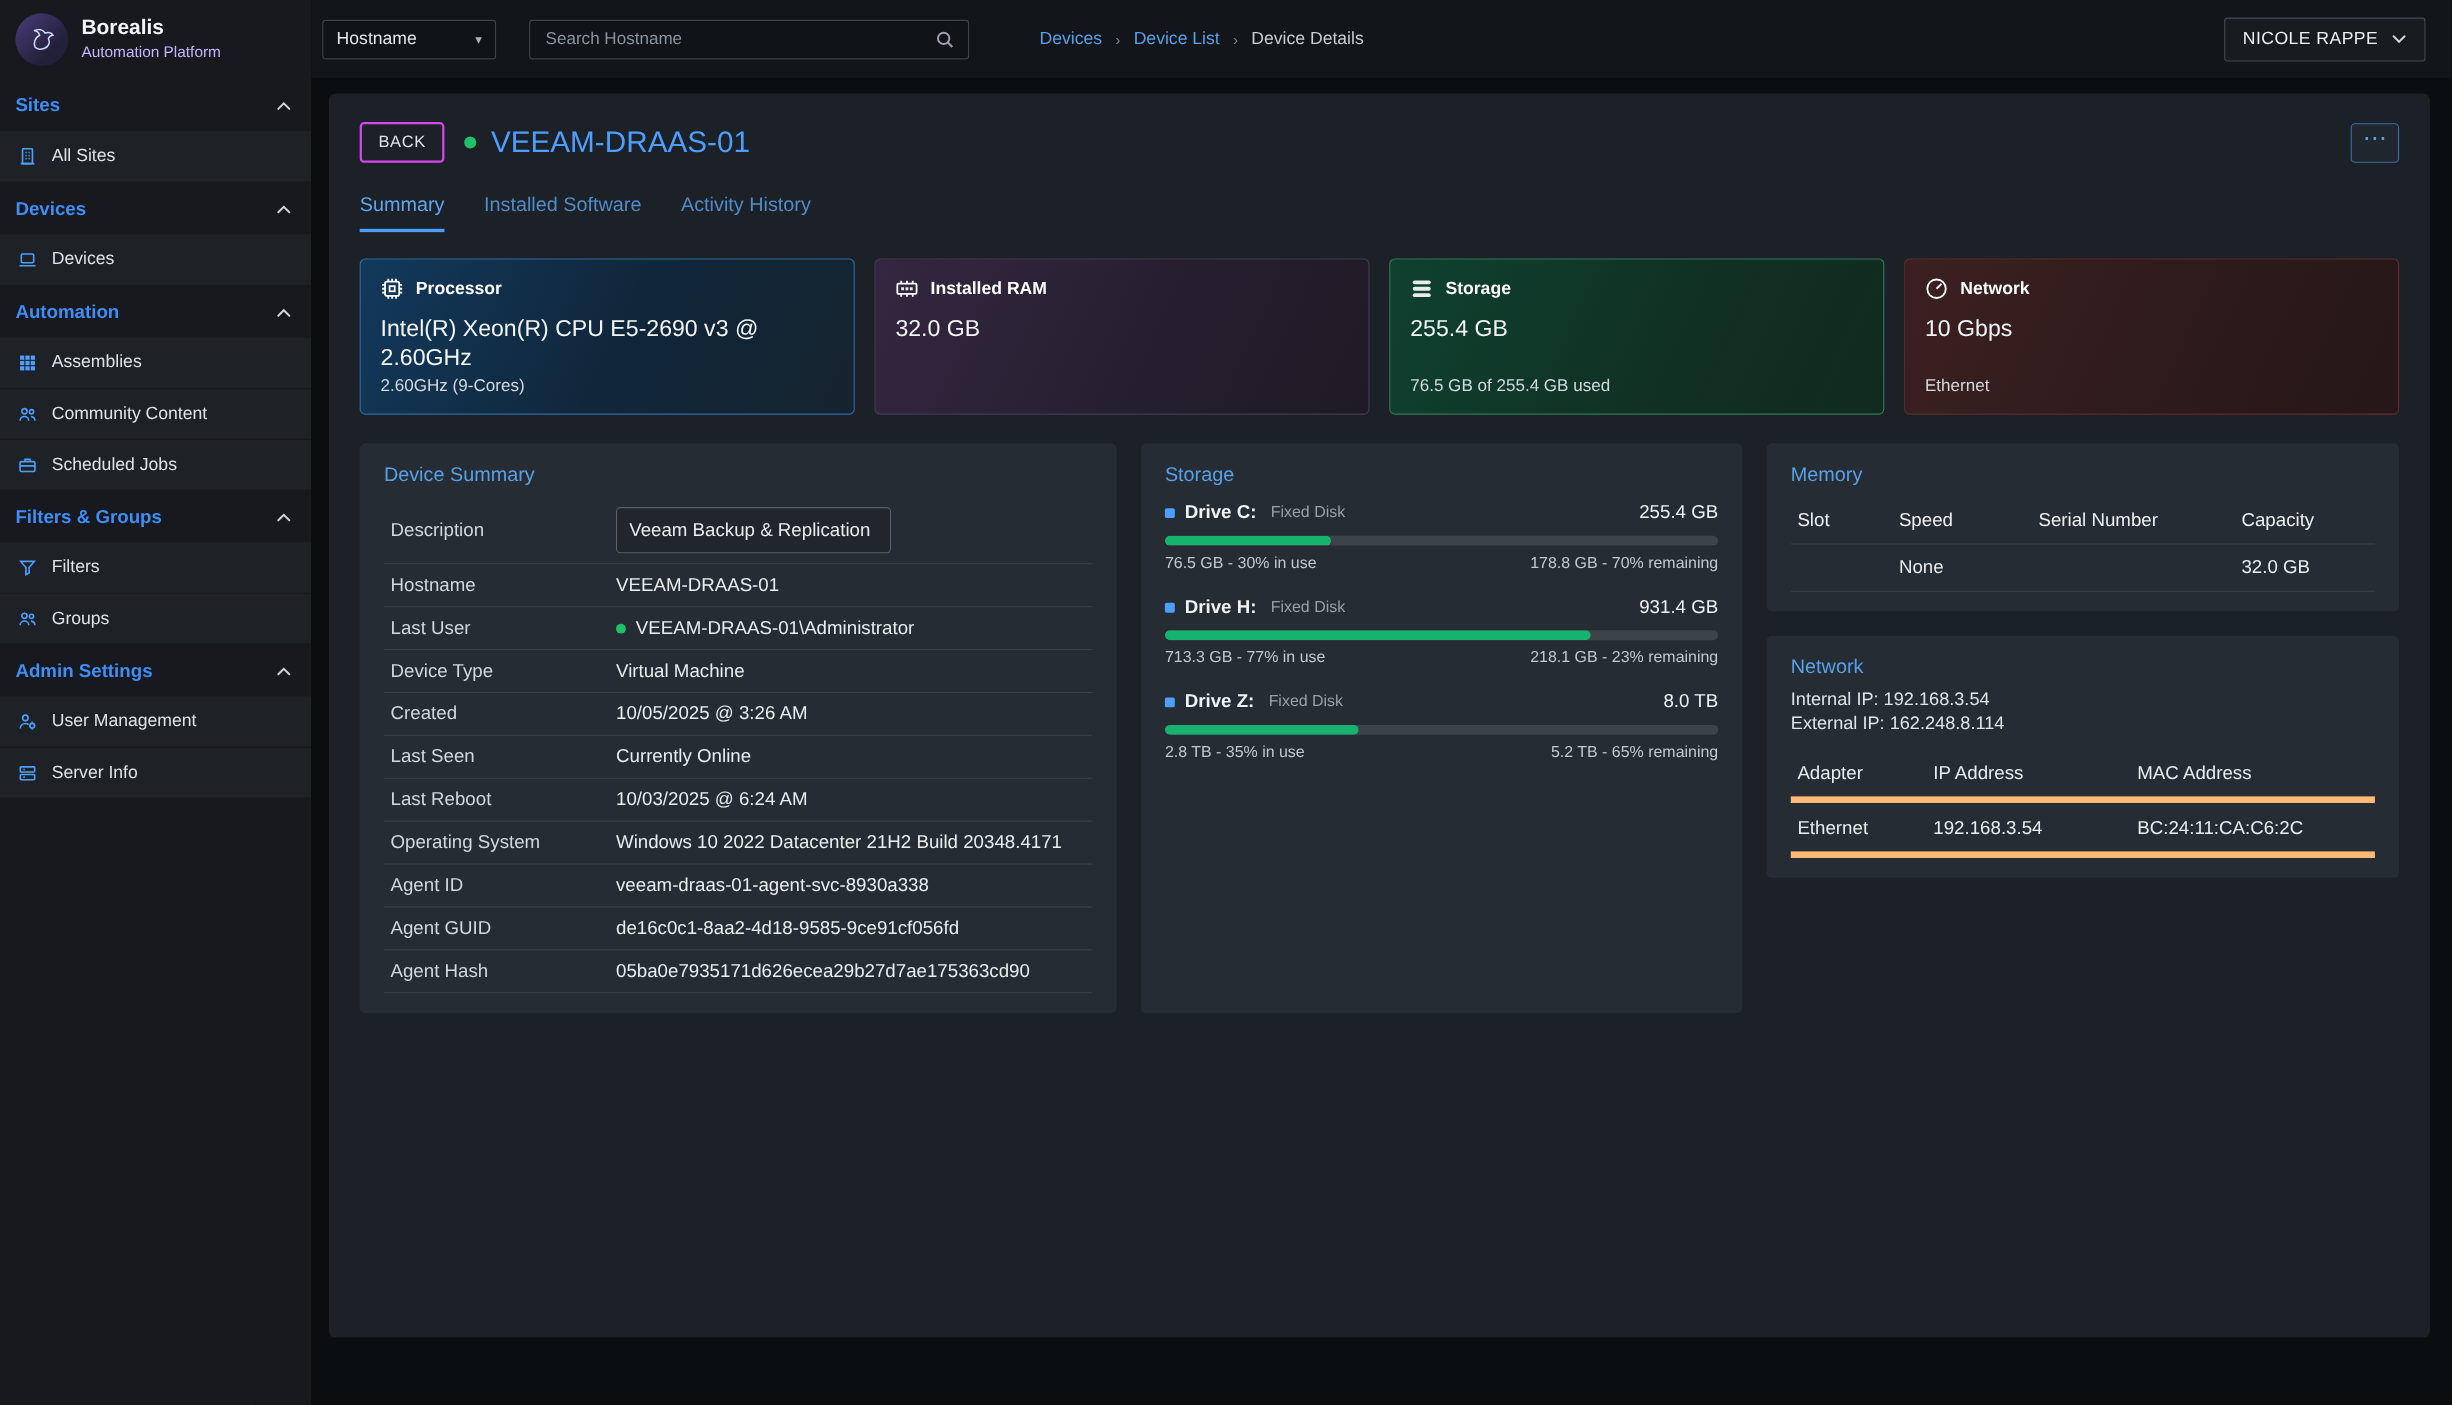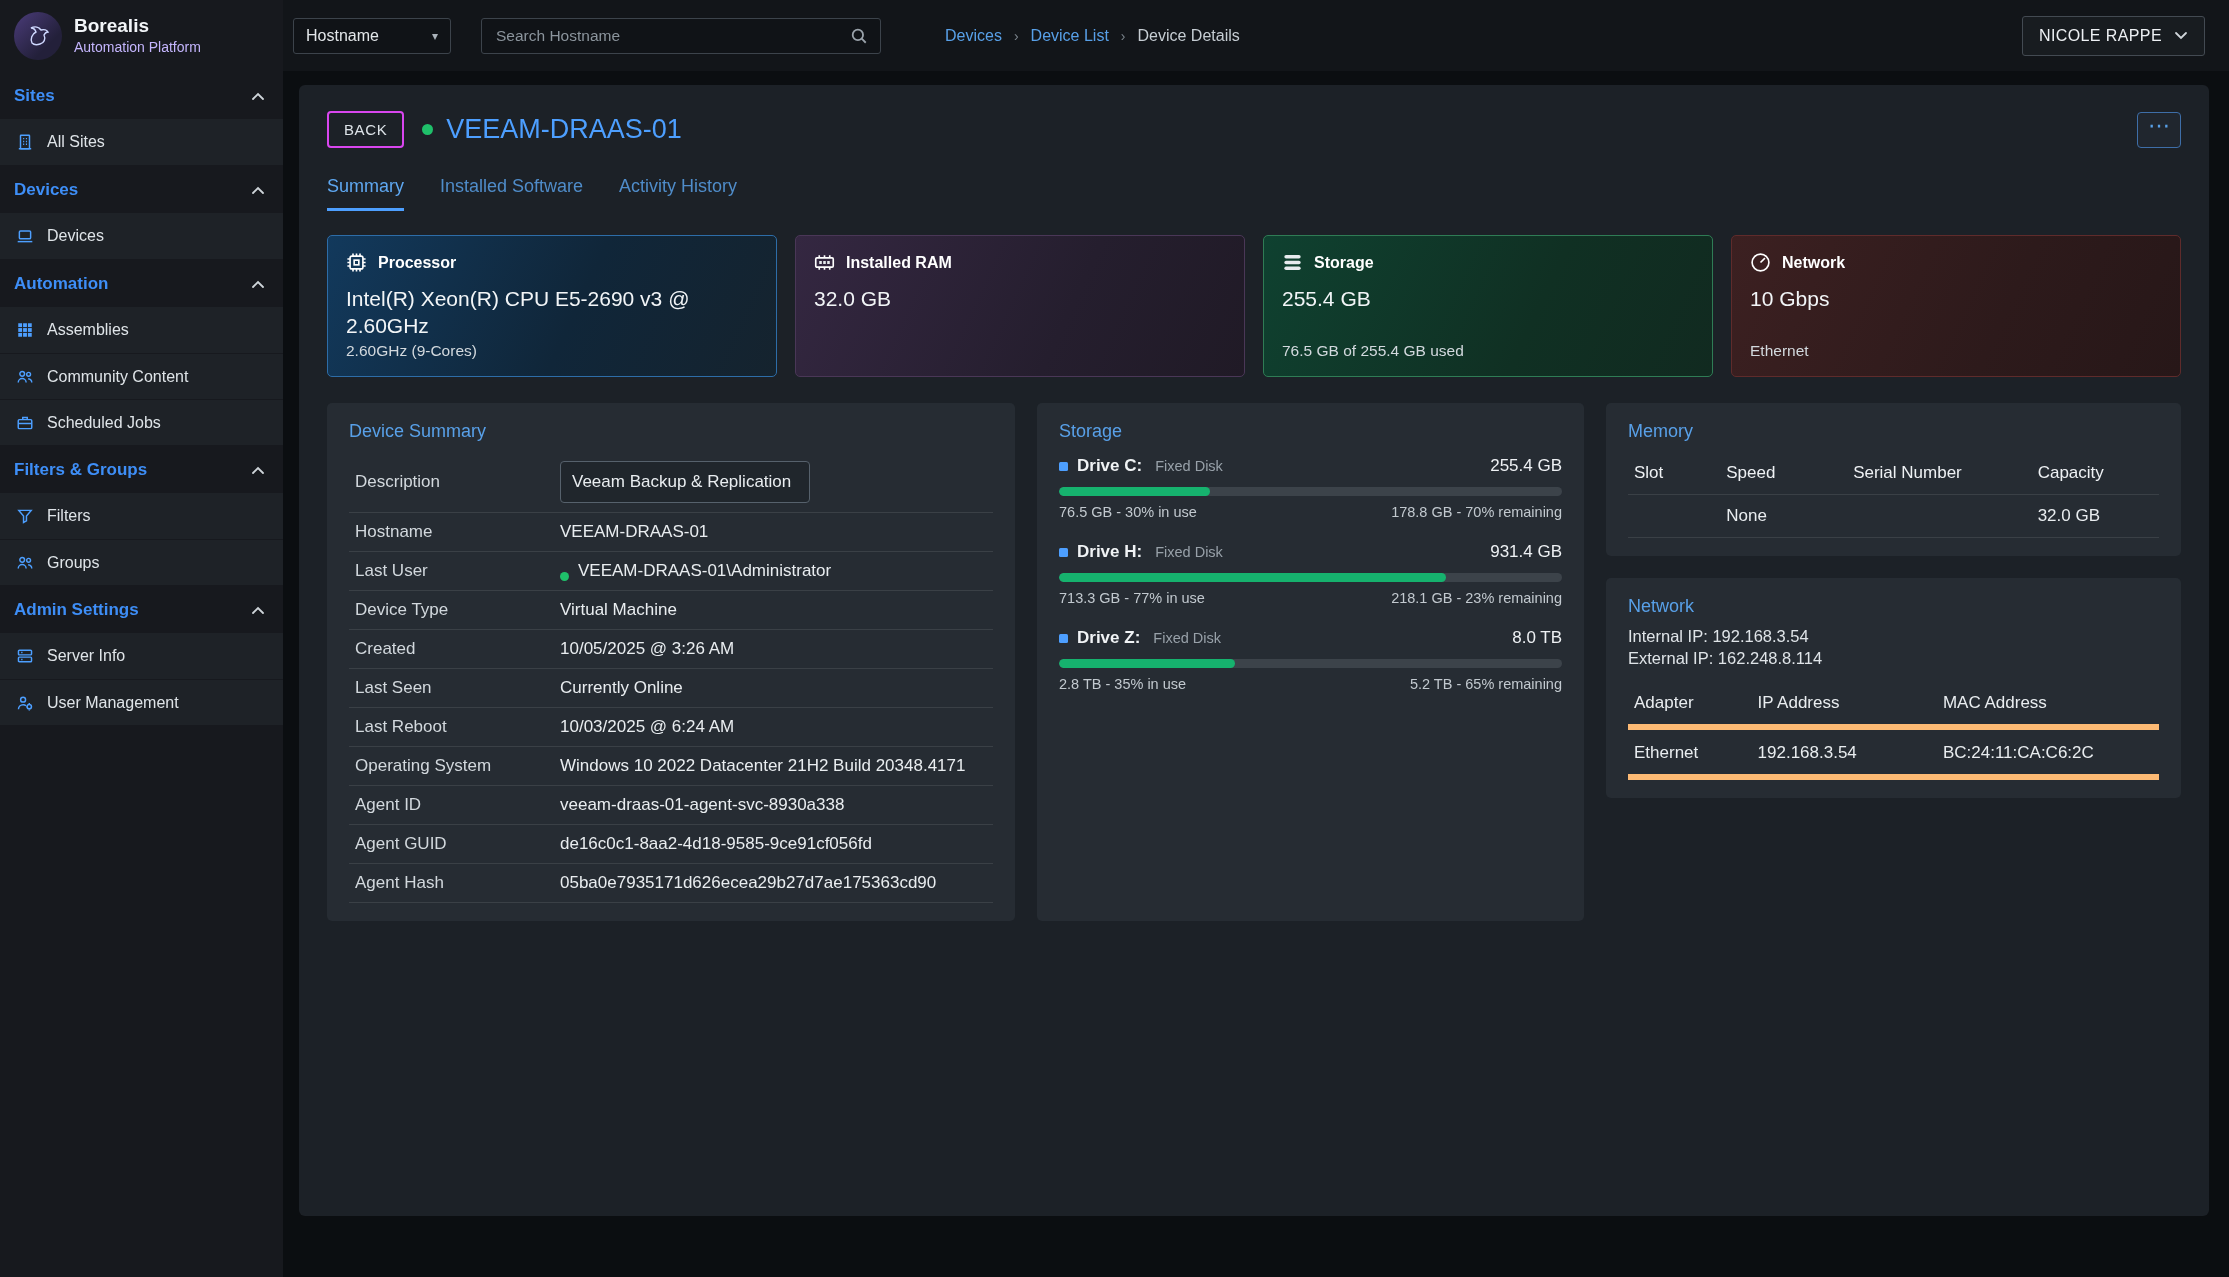--- a/index.html
+++ b/index.html
@@ -64,21 +64,21 @@
   
   .grid { margin-top:26px; display:flex; gap:22px; align-items:stretch; }
   .inner-panel { background:#262c33; border-radius:5px; padding:18px 22px; }
   .panel-title { color:#58a0e8; font-size:18px; margin-bottom:10px; }
   .summary-panel { width:688px; flex:none; }
   .storage-panel { flex:1; min-width:0; }
   .right-col { width:575px; flex:none; display:flex; flex-direction:column; gap:22px; align-self:flex-start; }
   
   .srow { display:flex; align-items:center; padding:9px 6px; border-bottom:1px solid #3a4046; font-size:17px; min-height:37px; }
   .srow .lbl { width:205px; flex:none; color:#d2d8dd; }
-  .srow .val { flex:1; color:#e9edf0; display:flex; align-items:flex-end; gap:9px; word-break:break-all; }
+  .srow .val { flex:1; color:#e9edf0; display:flex; align-items:center; gap:9px; word-break:break-all; }
   .desc-input { width:250px; height:42px; background:#20262c; border:1px solid #56616c; border-radius:4px; color:#e9edf0; font-size:17px; padding:0 11px; font-family:"Liberation Sans",sans-serif; }
   .mini-dot { width:9px; height:9px; border-radius:50%; background:#1fc06a; flex:none; }
   
   .drive { margin-top:14px; margin-bottom:22px; }
   .drive-row1 { display:flex; align-items:center; gap:9px; font-size:17px; }
   .bullet { width:9px; height:9px; background:#4d9fff; border-radius:1.5px; flex:none; }
   .drive-name { font-weight:bold; color:#f0f3f5; }
   .drive-type { font-size:14.5px; color:#98a1a9; margin-left:4px; }
   .drive-size { margin-left:auto; color:#eef1f4; }
   .bar-track { margin-top:11px; height:9px; background:#3c434a; border-radius:5px; overflow:hidden; }
@@ -207,34 +207,34 @@
   <div class="section-header">
     <span>Admin Settings</span>
     <span class="chev">
         <svg width="14" height="9" viewBox="0 0 14 9">
           <path d="M2 7l5-5 5 5" fill="none" stroke="currentColor" stroke-width="1.8" stroke-linecap="round"></path>
         </svg>
       </span>
   </div>
   <div class="side-item">
     <svg class="si" viewBox="0 0 16 16">
-        <rect x="2.2" y="2.8" width="11.6" height="4.2" rx="0.8"></rect>
-        <rect x="2.2" y="9" width="11.6" height="4.2" rx="0.8"></rect>
-        <path d="M4.6 4.9h1.2M4.6 11.1h1.2"></path>
-      </svg>
-    <span>Server Info</span>
-  </div>
-  <div class="side-item">
-    <svg class="si" viewBox="0 0 16 16">
         <circle cx="6.3" cy="5" r="2.2"></circle>
         <path d="M2.2 13.6c0-2.3 1.8-4.1 4.1-4.1 1 0 1.9.3 2.6.9"></path>
         <circle cx="11.8" cy="11.3" r="1.9"></circle>
         <path d="M11.8 8.9v-.9M11.8 14.6v-.9M14.3 11.3h-.9M9.3 11.3h.9"></path>
       </svg>
     <span>User Management</span>
+  </div>
+  <div class="side-item">
+    <svg class="si" viewBox="0 0 16 16">
+        <rect x="2.2" y="2.8" width="11.6" height="4.2" rx="0.8"></rect>
+        <rect x="2.2" y="9" width="11.6" height="4.2" rx="0.8"></rect>
+        <path d="M4.6 4.9h1.2M4.6 11.1h1.2"></path>
+      </svg>
+    <span>Server Info</span>
   </div>
 </aside>
 
 <div class="main-col">
   <header class="topbar">
     <div class="select-box">
       <span>Hostname</span>
       <span class="caret">▾</span>
     </div>
     <div class="search-box">

